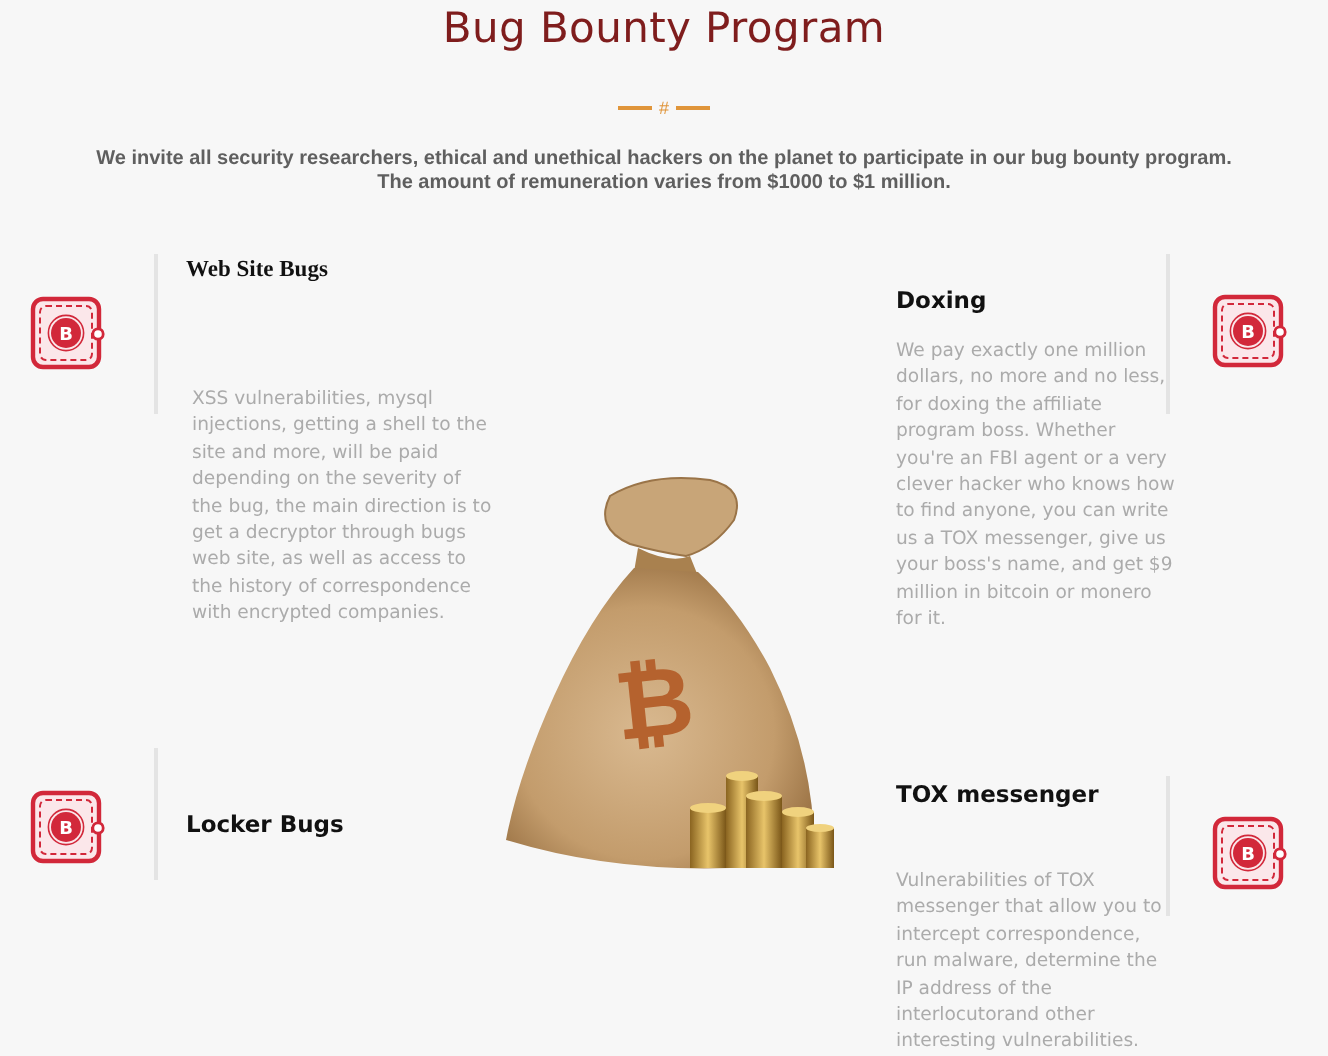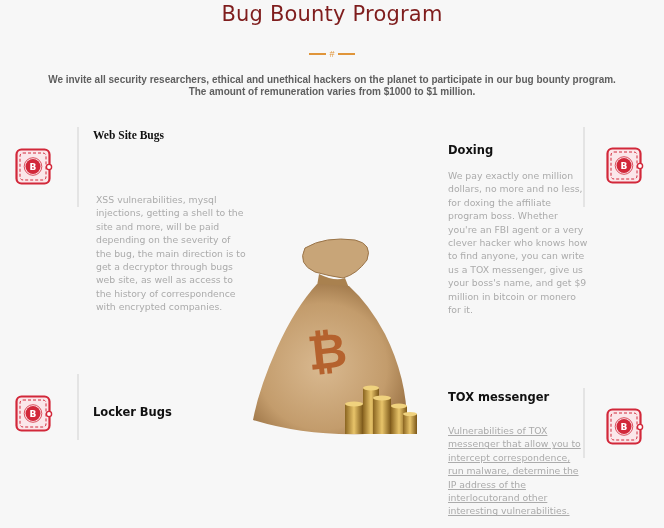--- a/index.html
+++ b/index.html
@@ -98,21 +98,21 @@
       <text x="18" y="22" text-anchor="middle" font-size="9" font-weight="bold" fill="#fff" font-family="DejaVu Sans, sans-serif">B</text>
       <circle cx="34" cy="19" r="2.6" fill="#fff" stroke="#d2283a" stroke-width="1.4"></circle>
     </svg>
   </div>
   <div class="vline" style="left:77px; top:0; height:66px;"></div>
   <div class="heading" style="left:93px; top:3px;margin-top:28px;">Locker Bugs</div>
 </div>
 
 <div class="feature" style="left:440px; top:388px; width:224px; height:140px;">
   <div class="heading" style="left:8px; top:2px;">TOX messenger</div>
-  <div class="desc" style="left:8px; top:36px; width:140px;text-decoration:underline;">Vulnerabilities of TOX messenger that allow you to intercept correspondence, run malware, determine the IP address of the interlocutorand other interesting vulnerabilities.</div>
+  <div class="desc" style="left:8px; top:46px; width:140px;">Vulnerabilities of TOX messenger that allow you to intercept correspondence, run malware, determine the IP address of the interlocutorand other interesting vulnerabilities.</div>
   <div class="vline" style="left:143px; top:0; height:70px;"></div>
   <div class="icon-box" style="left:166px; top:20px;">
     <svg width="38" height="38" viewBox="0 0 38 38">
       <rect x="1.5" y="1.5" width="33" height="34" rx="5" fill="#fbe7ea" stroke="#d2283a" stroke-width="2.2"></rect>
       <rect x="5" y="5" width="26" height="27" rx="3" fill="none" stroke="#d2283a" stroke-width="1" stroke-dasharray="3 2"></rect>
       <circle cx="18" cy="18.5" r="7.5" fill="#d2283a"></circle>
       <circle cx="18" cy="18.5" r="8.8" fill="none" stroke="#d2283a" stroke-width="0.8"></circle>
       <text x="18" y="22" text-anchor="middle" font-size="9" font-weight="bold" fill="#fff" font-family="DejaVu Sans, sans-serif">B</text>
       <circle cx="34" cy="19" r="2.6" fill="#fff" stroke="#d2283a" stroke-width="1.4"></circle>
     </svg>

